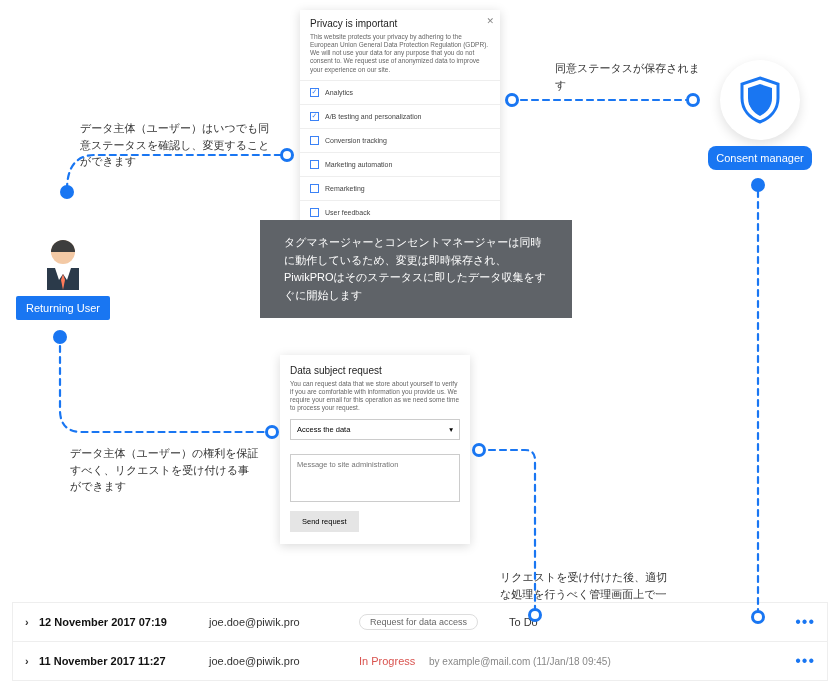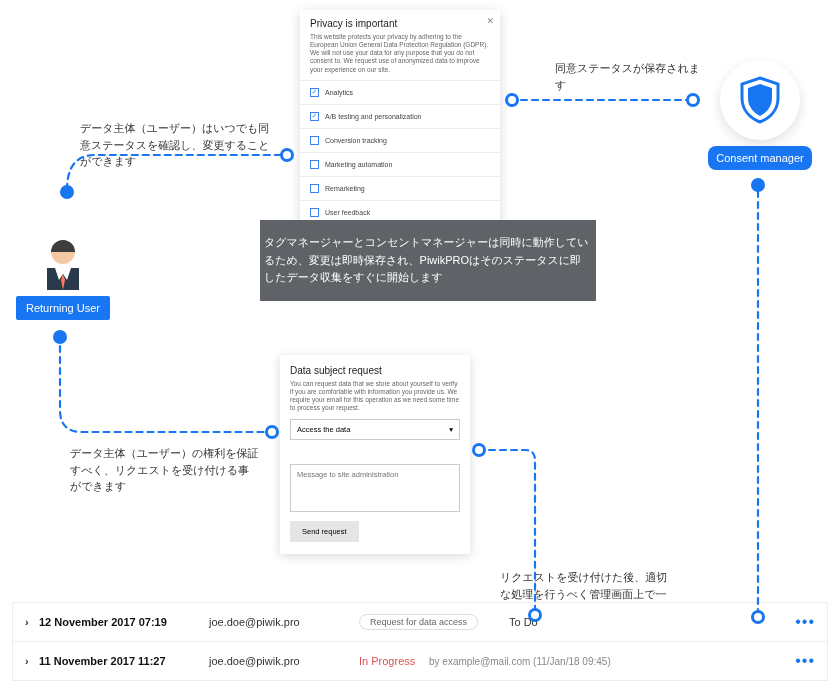--- a/index.html
+++ b/index.html
@@ -11,21 +11,21 @@
   .privacy-panel .pp-head { padding: 8px 10px 4px; font-size: 10px; color: #222; }
   .privacy-panel .pp-body { padding: 0 10px 6px; color: #666; font-size: 6.5px; line-height: 1.25; }
   .privacy-panel .pp-close { position:absolute; right:6px; top:6px; font-size:9px; color:#888; cursor:pointer;}
   .pp-item { display:flex; align-items:center; gap:6px; padding:7px 10px; border-top:1px solid #eee; font-size:7px; color:#444;}
   .pp-check { width:9px; height:9px; border:1px solid #3b82f6; display:inline-flex; align-items:center; justify-content:center; font-size:7px; color:#3b82f6;}
   .pp-btns { display:flex; gap:8px; padding:8px 10px; }
   .pp-btn-primary { background:#1976f2; color:#fff; border:none; padding:5px 14px; font-size:7px; cursor:pointer;}
   .pp-btn-secondary { background:#e5e5e5; color:#333; border:none; padding:5px 14px; font-size:7px; cursor:pointer;}
 
   
-  .overlay-box { position:absolute; left:260px; top:220px; width:336px; background:#5f6368; color:#fff; font-size:11px; line-height:1.6; padding:14px 4px; }
+  .overlay-box { position:absolute; left:260px; top:220px; width:312px; background:#5f6368; color:#fff; font-size:11px; line-height:1.6; padding:14px 24px; }
 
   
   .ann { position:absolute; font-size:11px; color:#333; line-height:1.5; }
   .ann1 { left:80px; top:100px; width:190px;margin-top:20px; }
   .ann2 { left:555px; top:60px; width:150px; }
   .ann3 { left:70px; top:445px; width:190px; }
   .ann4 { left:500px; top:533px; width:170px;margin-top:36px; }
 
   
   .user-wrap { position:absolute; left:16px; top:230px; text-align:center; }
@@ -35,21 +35,21 @@
   
   .cm-wrap { position:absolute; right:20px; top:60px; text-align:center; width:120px;}
   .shield-circle { width:80px; height:80px; border-radius:50%; display:flex; align-items:center; justify-content:center; margin:0 auto; box-shadow:0 4px 12px rgba(0,0,0,.12); background:#fff;}
   .cm-label { margin-top:6px; background:#1976f2; color:#fff; font-size:11px; padding:6px 8px; border-radius:8px; display:inline-block;}
 
   
   .dsr-panel { position:absolute; left:280px; top:355px; width:190px; background:#fff; box-shadow:0 2px 10px rgba(0,0,0,.15); padding:10px 10px 12px; font-size:7px; }
   .dsr-title { font-size:10px; color:#222; margin-bottom:4px;}
   .dsr-desc { font-size:6.5px; color:#666; line-height:1.25; margin-bottom:6px;}
   .dsr-input { width:100%; border:1px solid #ccc; padding:5px 6px; font-size:7.5px; margin-bottom:6px; background:#fff;}
-  .dsr-select { width:100%; border:1px solid #ccc; padding:5px 6px; font-size:7.5px; margin-bottom:24px; background:#fff; display:flex; justify-content:space-between; align-items:center; cursor:pointer;}
+  .dsr-select { width:100%; border:1px solid #ccc; padding:5px 6px; font-size:7.5px; margin-bottom:14px; background:#fff; display:flex; justify-content:space-between; align-items:center; cursor:pointer;}
   .dsr-textarea { width:100%; height:48px; border:1px solid #ccc; padding:5px 6px; font-size:7.5px; color:#aaa; margin-bottom:8px; resize:none; font-family:inherit;}
   .dsr-btn { background:#e5e5e5; border:none; padding:6px 12px; font-size:7.5px; cursor:pointer;}
 
   
   .req-list { position:absolute; left:12px; right:12px; bottom:10px; border:1px solid #eee; background:#fff;}
   .req-row { display:flex; align-items:center; padding:10px 12px; font-size:11px; border-bottom:1px solid #eee;}
   .req-row:last-child { border-bottom:none;}
   .req-caret { width:14px; color:#333; font-weight:bold;}
   .req-date { width:170px; font-weight:600; color:#111;}
   .req-email { width:150px; color:#333;}

